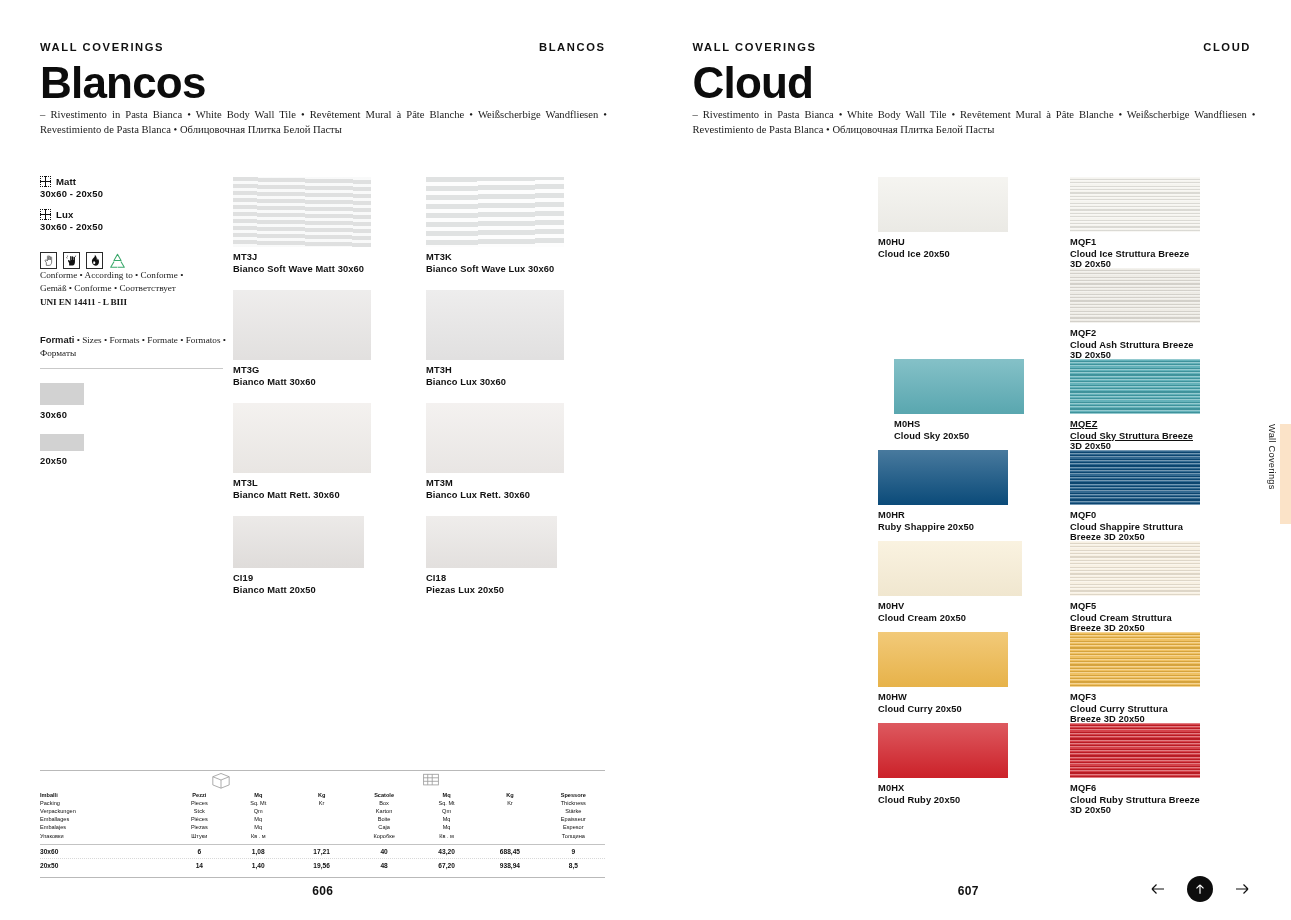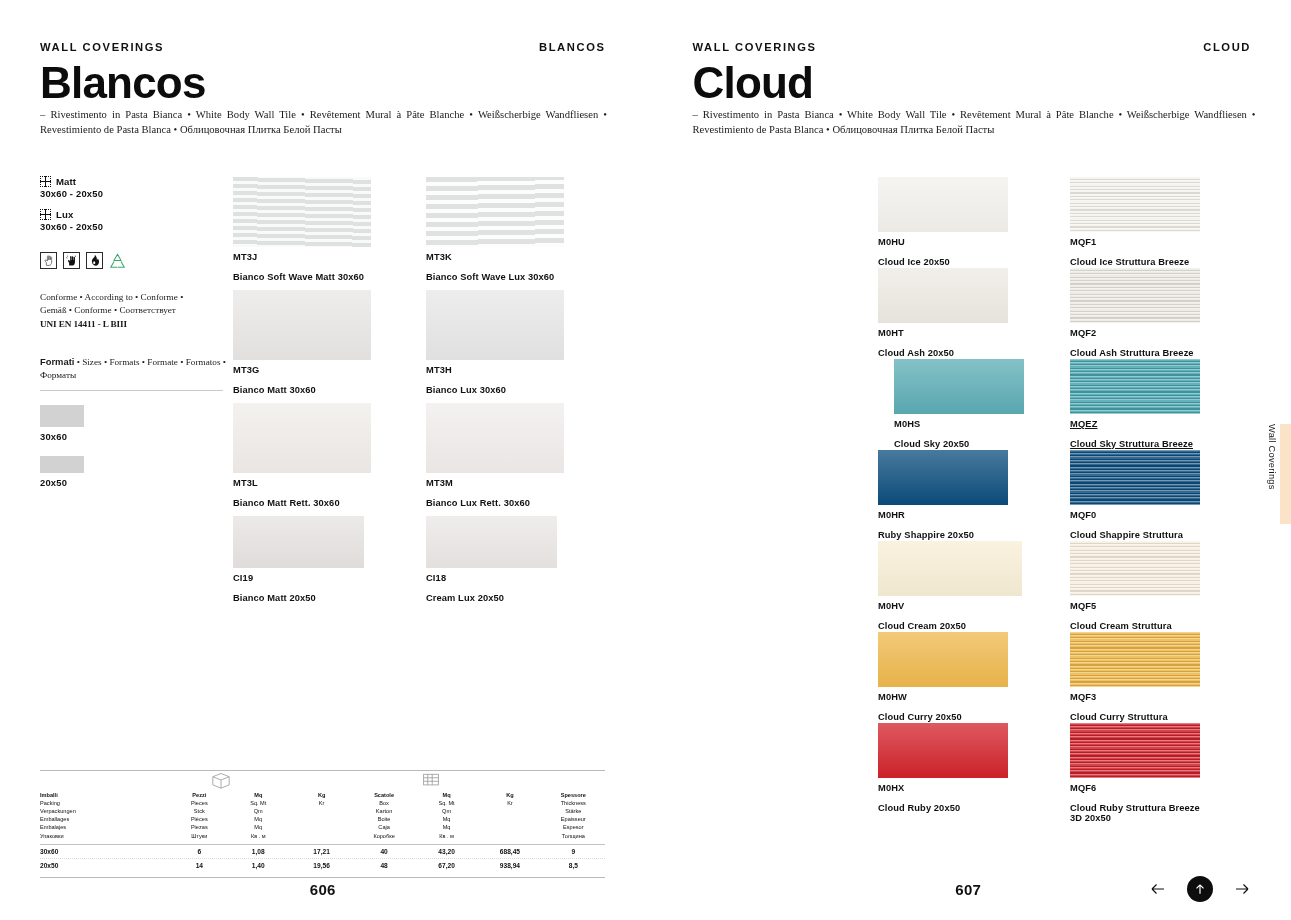--- a/index.html
+++ b/index.html
@@ -60,21 +60,20 @@
   .icon-row { display:flex; gap:6px; margin-top:20px; align-items:center; }
   .pic-icon {
     width:17px; height:17px; border:1px solid #2a2a2a;
     display:flex; align-items:center; justify-content:center;
     background:#fff;
   }
   .pic-icon svg { display:block; }
   .pic-icon.no-box { border:none; }
 
   .conform {
-    margin-top:22px;
     font-family:"Liberation Serif", serif;
     font-size:9.2px; line-height:1.45; color:#1a1a1a;
   }
   .conform .norm { font-weight:700; letter-spacing:-0.1px; }
 
   .formats-head {
     margin-top:24px;
     font-family:"Liberation Serif", serif;
     font-size:9.2px; line-height:1.45; color:#1a1a1a;
   }
@@ -88,21 +87,21 @@
 
   
   .grid { position:absolute; }
   .tile { position:absolute; }
   .tile-img {
     width:100%; height:100%;
     background:#eee; position:relative; overflow:hidden;
   }
   .tile-img .tex { position:absolute; inset:0; }
   .tile-code { font-size:9.3px; font-weight:700; letter-spacing:0.15px; margin-top:5px; }
-  .tile-name { font-size:9.3px; font-weight:700; letter-spacing:0.1px; margin-top:10px; }
+  .tile-name { font-size:9.3px; font-weight:700; letter-spacing:0.1px; margin-top:2px; }
 
   
   .packing { position:absolute; left:40px; top:770px; width:565px; }
   .pk-top { border-top:1px solid #b9b9b9; }
   .pk-head { display:flex; position:relative; padding-top:20px; }
   .pk-col { font-size:5.6px; line-height:1.45; text-align:center; color:#111; font-weight:700; }
   .pk-col .u { font-weight:700; }
   .pk-col .l { font-weight:400; }
   .pk-first { text-align:left; font-size:5.6px; line-height:1.45; }
   .pk-icons { position:absolute; top:0; left:0; right:0; height:20px; }
@@ -110,21 +109,21 @@
   .pk-rows { border-top:1px solid #c3c3c3; margin-top:4px; }
   .pk-row { display:flex; align-items:center; height:14px; border-bottom:1px dotted #d8d8d8; }
   .pk-row:last-child { border-bottom:none; }
   .pk-cell { font-size:6.6px; font-weight:700; text-align:center; }
   .pk-cell.first { text-align:left; }
   .pk-bottom { border-top:1px solid #b9b9b9; margin-top:4px; }
 
   
   .folio {
     position:absolute; bottom:22px; left:0; width:645.5px;
-    text-align:center; font-size:15px; font-weight:700; letter-spacing:0.3px;
+    text-align:center; font-size:12px; font-weight:700; letter-spacing:0.3px;
   }
   .page-right .folio { left:0; width:645.5px; }
 
   
   .side-tab {
     position:absolute; right:0; top:424px; width:11px; height:100px;
     background:#fbe3c8;
   }
   .side-tab-label {
     position:absolute; right:14px; top:424px; height:100px;
@@ -279,21 +278,21 @@
             <div class="tex" style="background: linear-gradient(rgba(255, 255, 255, 0.25), rgba(0, 0, 0, 0.03));"></div>
           </div>
           <div class="tile-code">CI19</div>
           <div class="tile-name">Bianco Matt 20x50</div>
         </div>
         <div class="tile" style="left: 193px; top: 339px; width: 131px;">
           <div class="tile-img" style="height: 52px; background: rgb(234, 231, 229);">
             <div class="tex" style="background: linear-gradient(rgba(255, 255, 255, 0.25), rgba(0, 0, 0, 0.03));"></div>
           </div>
           <div class="tile-code">CI18</div>
-          <div class="tile-name">Cream Lux 20x50</div>
+          <div class="tile-name">Piezas Lux 20x50</div>
         </div>
       </div>
 
     <div class="packing">
       <div class="pk-top"></div>
       <div class="pk-head" id="L-pk-head">
           <div class="pk-first" style="width: 150px;">
             <div style="font-weight:700">Imballi</div>
             <div>Packing</div>
             <div>Verpackungen</div>
@@ -413,27 +412,20 @@
           </div>
           <div class="tile-code">M0HU</div>
           <div class="tile-name">Cloud Ice 20x50</div>
         </div>
         <div class="tile" style="left: 192px; top: 0px; width: 130px;">
           <div class="tile-img" style="height: 55px; background: rgb(243, 242, 236);">
             <div class="tex" style="background: repeating-linear-gradient(0deg, rgba(255, 255, 255, 0.42) 0px, rgba(255, 255, 255, 0.42) 1px, rgba(0, 0, 0, 0.1) 1px, rgba(0, 0, 0, 0.1) 2.2px, rgba(255, 255, 255, 0.16) 2.2px, rgba(255, 255, 255, 0.16) 3.4px);"></div>
           </div>
           <div class="tile-code">MQF1</div>
           <div class="tile-name">Cloud Ice Struttura Breeze 3D 20x50</div>
-        </div>
-        <div class="tile" style="left: 0px; top: 91px; width: 130px;">
-          <div class="tile-img" style="height: 55px; background: rgb(237, 234, 227);">
-            <div class="tex" style="background: linear-gradient(rgba(255, 255, 255, 0.25), rgba(0, 0, 0, 0.03));"></div>
-          </div>
-          <div class="tile-code">M0HT</div>
-          <div class="tile-name">Cloud Ash 20x50</div>
         </div>
         <div class="tile" style="left: 192px; top: 91px; width: 130px;">
           <div class="tile-img" style="height: 55px; background: rgb(235, 232, 225);">
             <div class="tex" style="background: repeating-linear-gradient(0deg, rgba(255, 255, 255, 0.42) 0px, rgba(255, 255, 255, 0.42) 1px, rgba(0, 0, 0, 0.1) 1px, rgba(0, 0, 0, 0.1) 2.2px, rgba(255, 255, 255, 0.16) 2.2px, rgba(255, 255, 255, 0.16) 3.4px);"></div>
           </div>
           <div class="tile-code">MQF2</div>
           <div class="tile-name">Cloud Ash Struttura Breeze 3D 20x50</div>
         </div>
         <div class="tile" style="left: 16px; top: 182px; width: 130px;">
           <div class="tile-img" style="height: 55px; background: rgb(92, 172, 181);">

